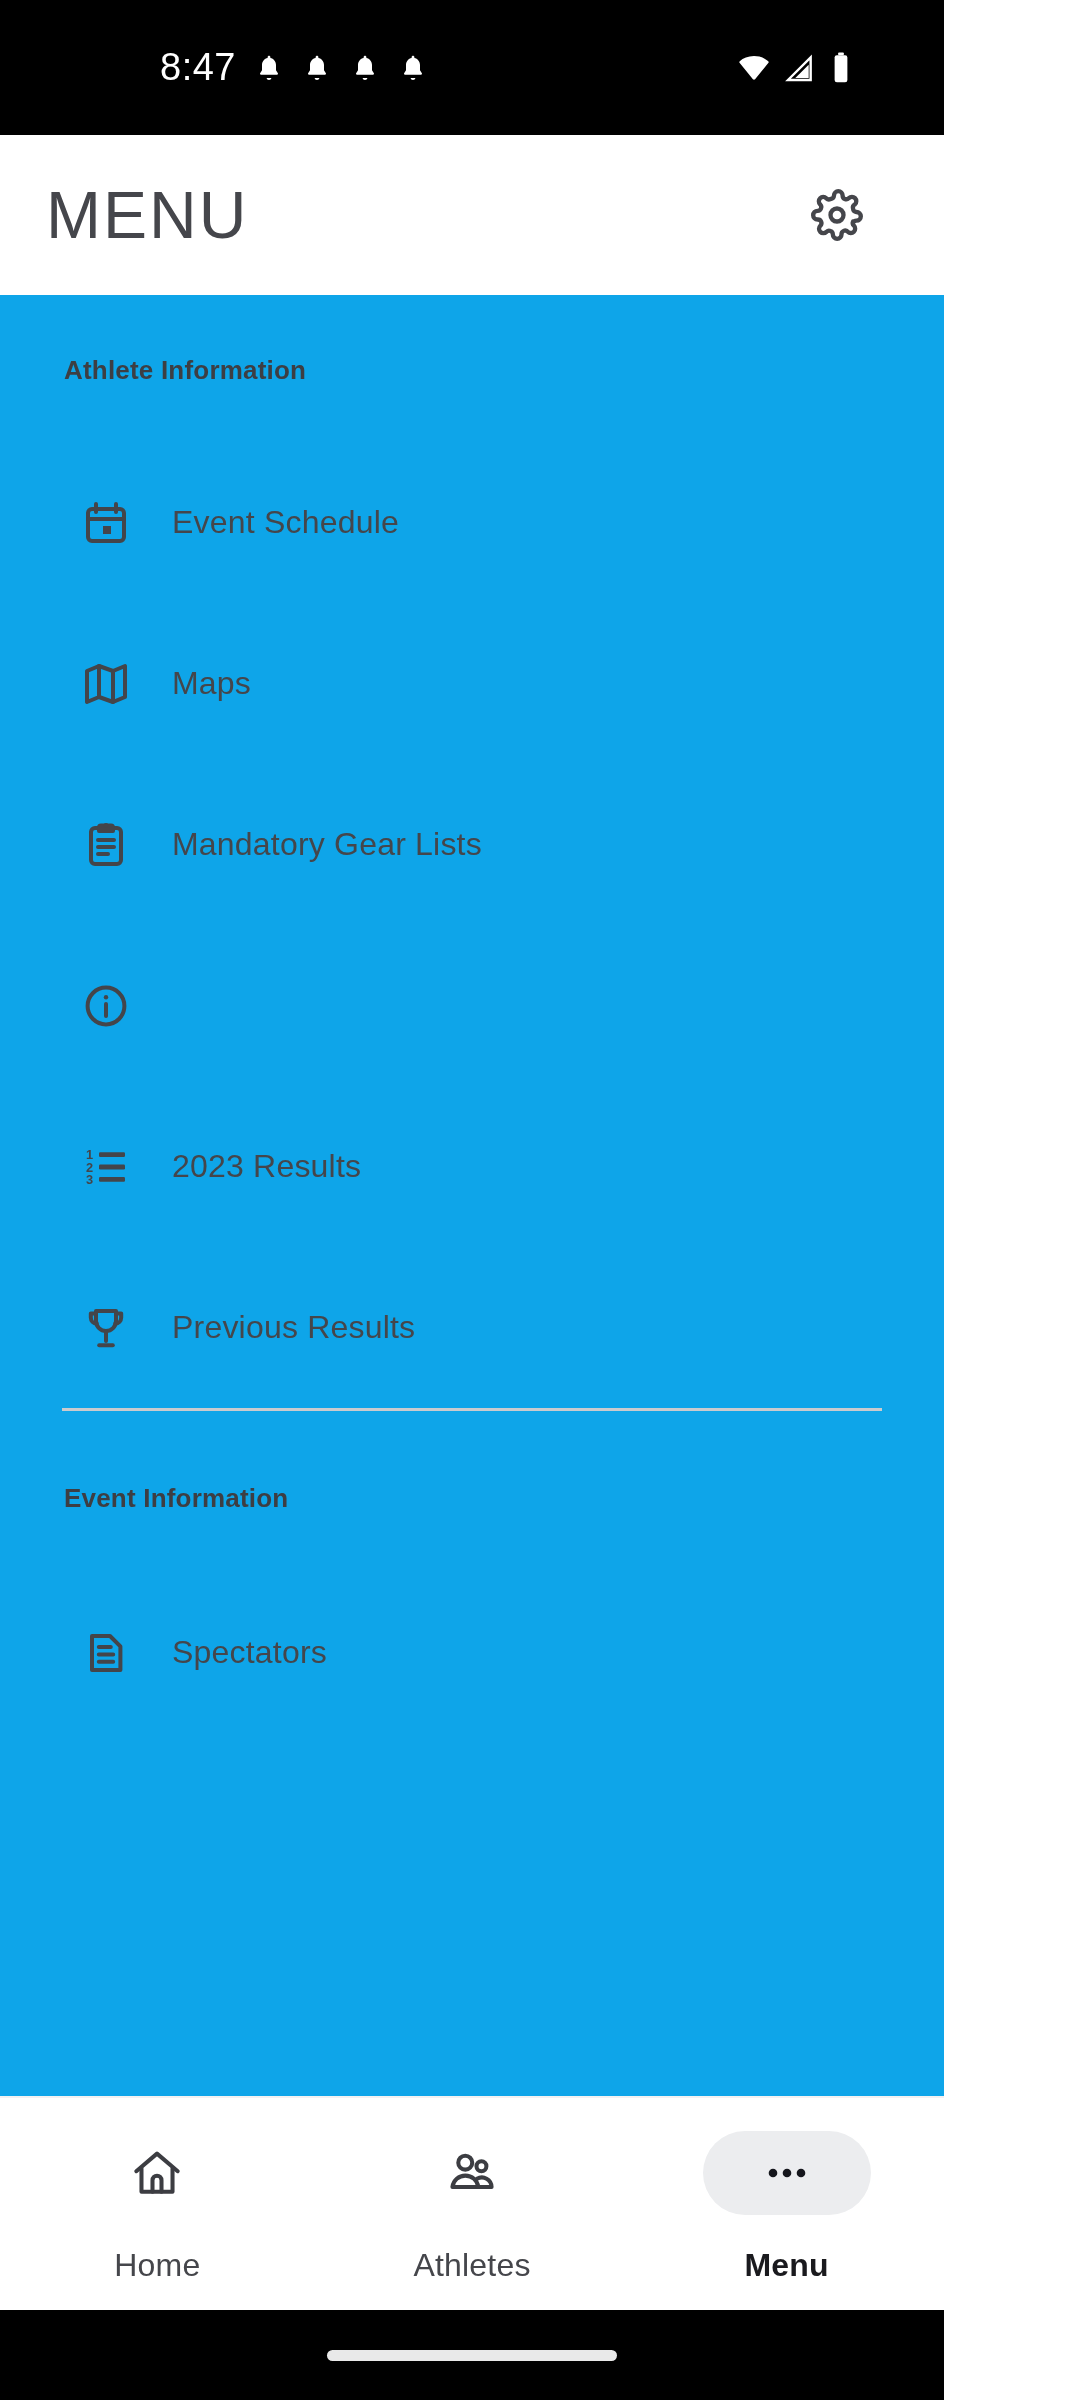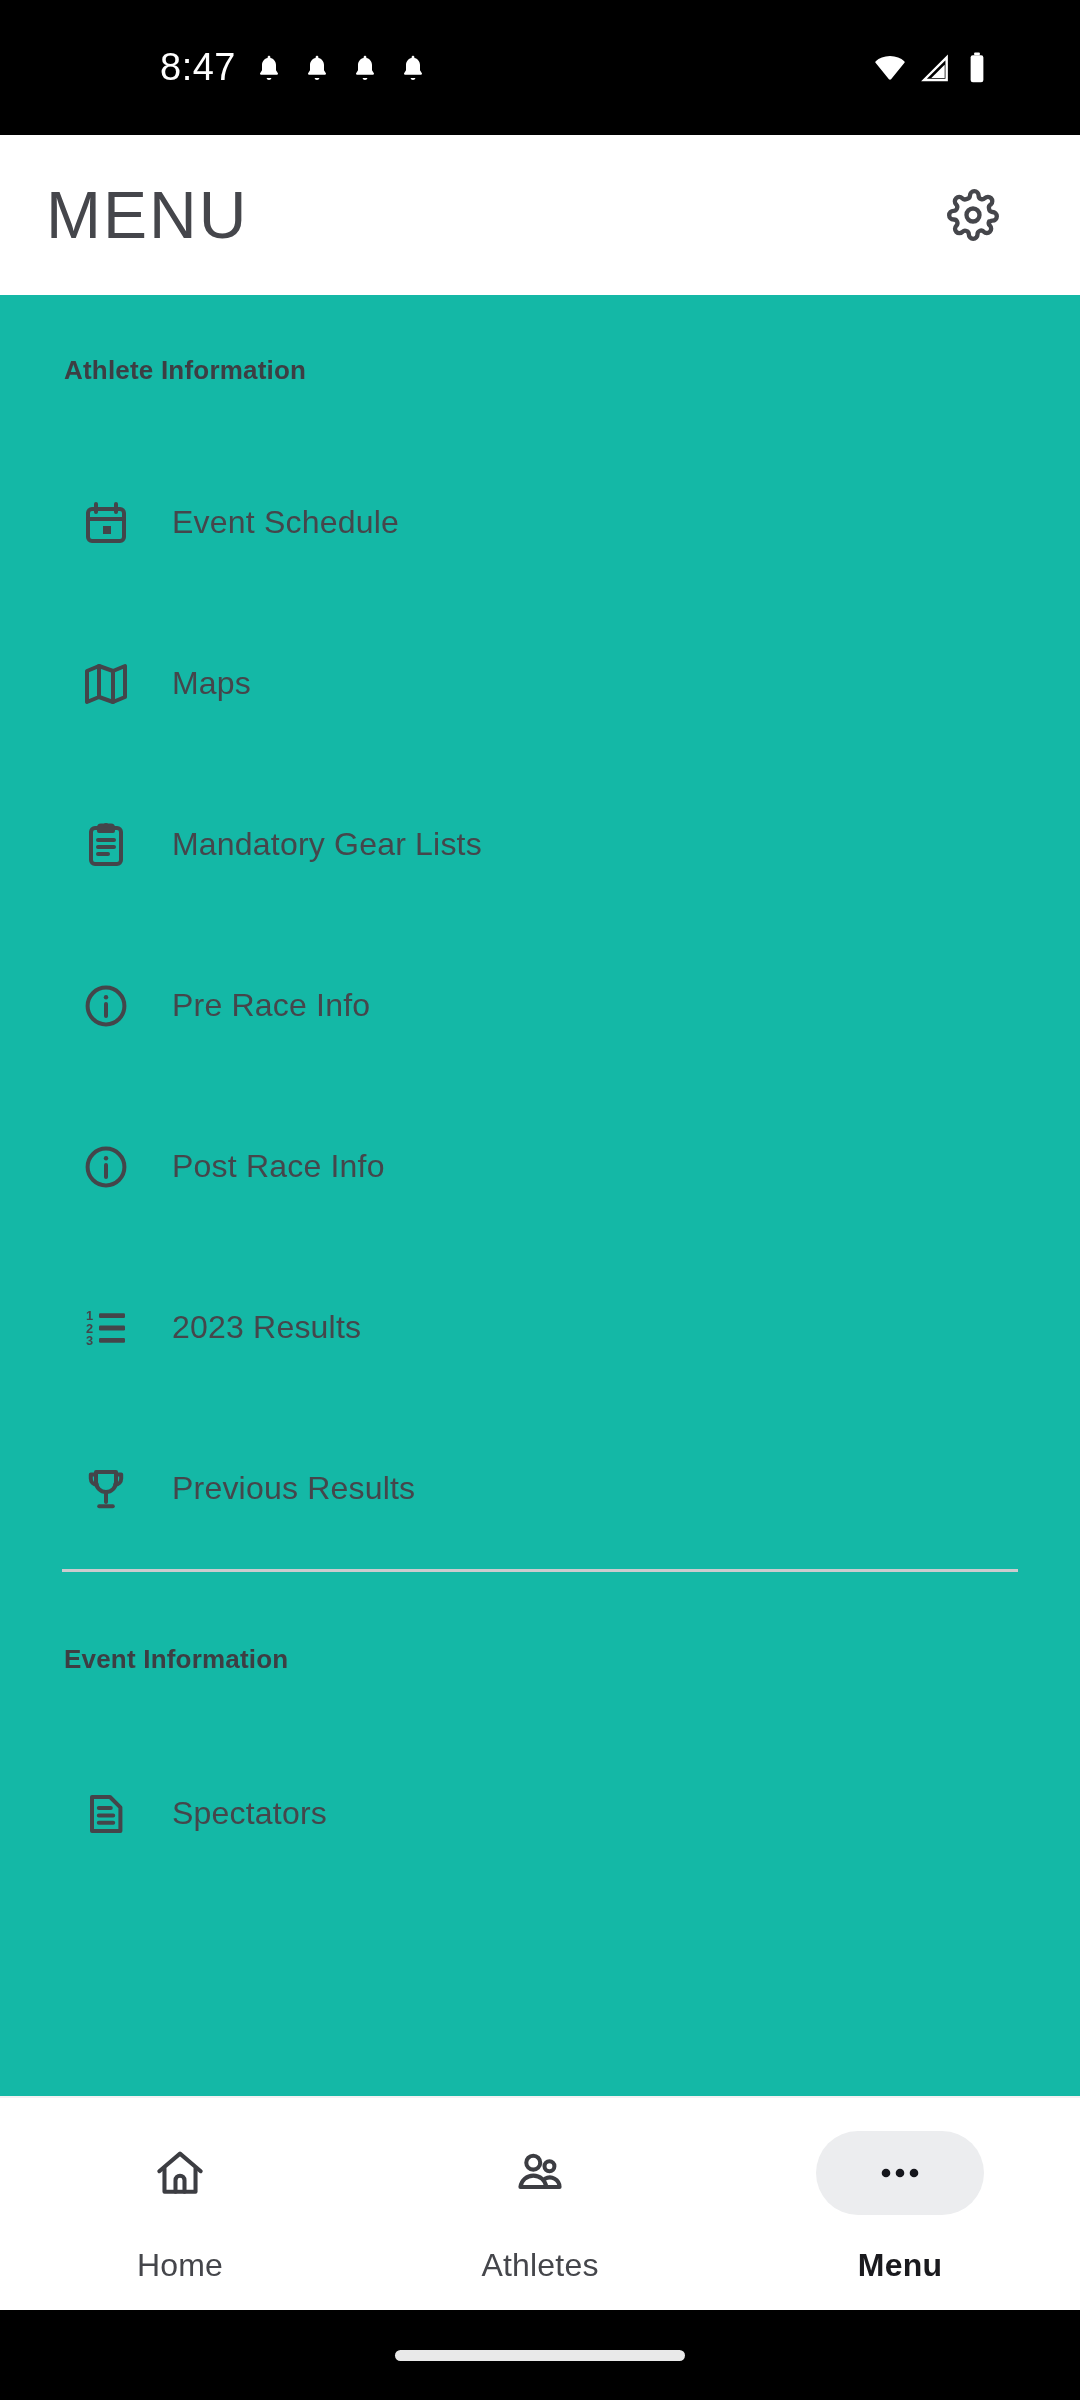--- a/index.html
+++ b/index.html
@@ -5,23 +5,23 @@
   * { box-sizing: border-box; margin: 0; padding: 0; }
   html, body {
     width: 1080px;
     height: 2400px;
     background: #ffffff;
     font-family: "Liberation Sans", sans-serif;
     overflow: hidden;
   }
   .screen {
     position: relative;
-    width: 1080px;
+    width: 944px;
     height: 2400px;
-    background: #14b8a6;
+    background: #0ea5e9;
     display: flex;
     flex-direction: column;
   }
 
   
   .status-bar {
     height: 135px;
     background: #000000;
     display: flex;
     align-items: center;
@@ -287,33 +287,22 @@
         </div>
 
         <div class="menu-item">
           <span class="m-icon">
             <svg width="48" height="48" viewBox="0 0 24 24" fill="none" stroke="#44454A" stroke-width="2" stroke-linecap="round" stroke-linejoin="round">
               <circle cx="12" cy="12" r="9.2"></circle>
               <path d="M12 11v6"></path>
               <circle cx="12" cy="7.6" r="1.1" fill="#44454A" stroke="none"></circle>
             </svg>
           </span>
-          <span class="m-label">Pre Race Info</span>
-        </div>
-
-        <div class="menu-item">
-          <span class="m-icon">
-            <svg width="48" height="48" viewBox="0 0 24 24" fill="none" stroke="#44454A" stroke-width="2" stroke-linecap="round" stroke-linejoin="round">
-              <circle cx="12" cy="12" r="9.2"></circle>
-              <path d="M12 11v6"></path>
-              <circle cx="12" cy="7.6" r="1.1" fill="#44454A" stroke="none"></circle>
-            </svg>
-          </span>
-          <span class="m-label">Post Race Info</span>
-        </div>
+        </div>
+
 
         <div class="menu-item">
           <span class="m-icon">
             <svg width="48" height="48" viewBox="0 0 24 24" fill="#44454A">
               <rect x="8.5" y="4.6" width="13" height="2.4" rx="0.6"></rect>
               <rect x="8.5" y="10.8" width="13" height="2.4" rx="0.6"></rect>
               <rect x="8.5" y="17" width="13" height="2.4" rx="0.6"></rect>
               <text x="2" y="8.2" font-size="6.4" font-family="Liberation Sans, sans-serif" font-weight="700" fill="#44454A">1</text>
               <text x="2" y="14.4" font-size="6.4" font-family="Liberation Sans, sans-serif" font-weight="700" fill="#44454A">2</text>
               <text x="2" y="20.6" font-size="6.4" font-family="Liberation Sans, sans-serif" font-weight="700" fill="#44454A">3</text>

